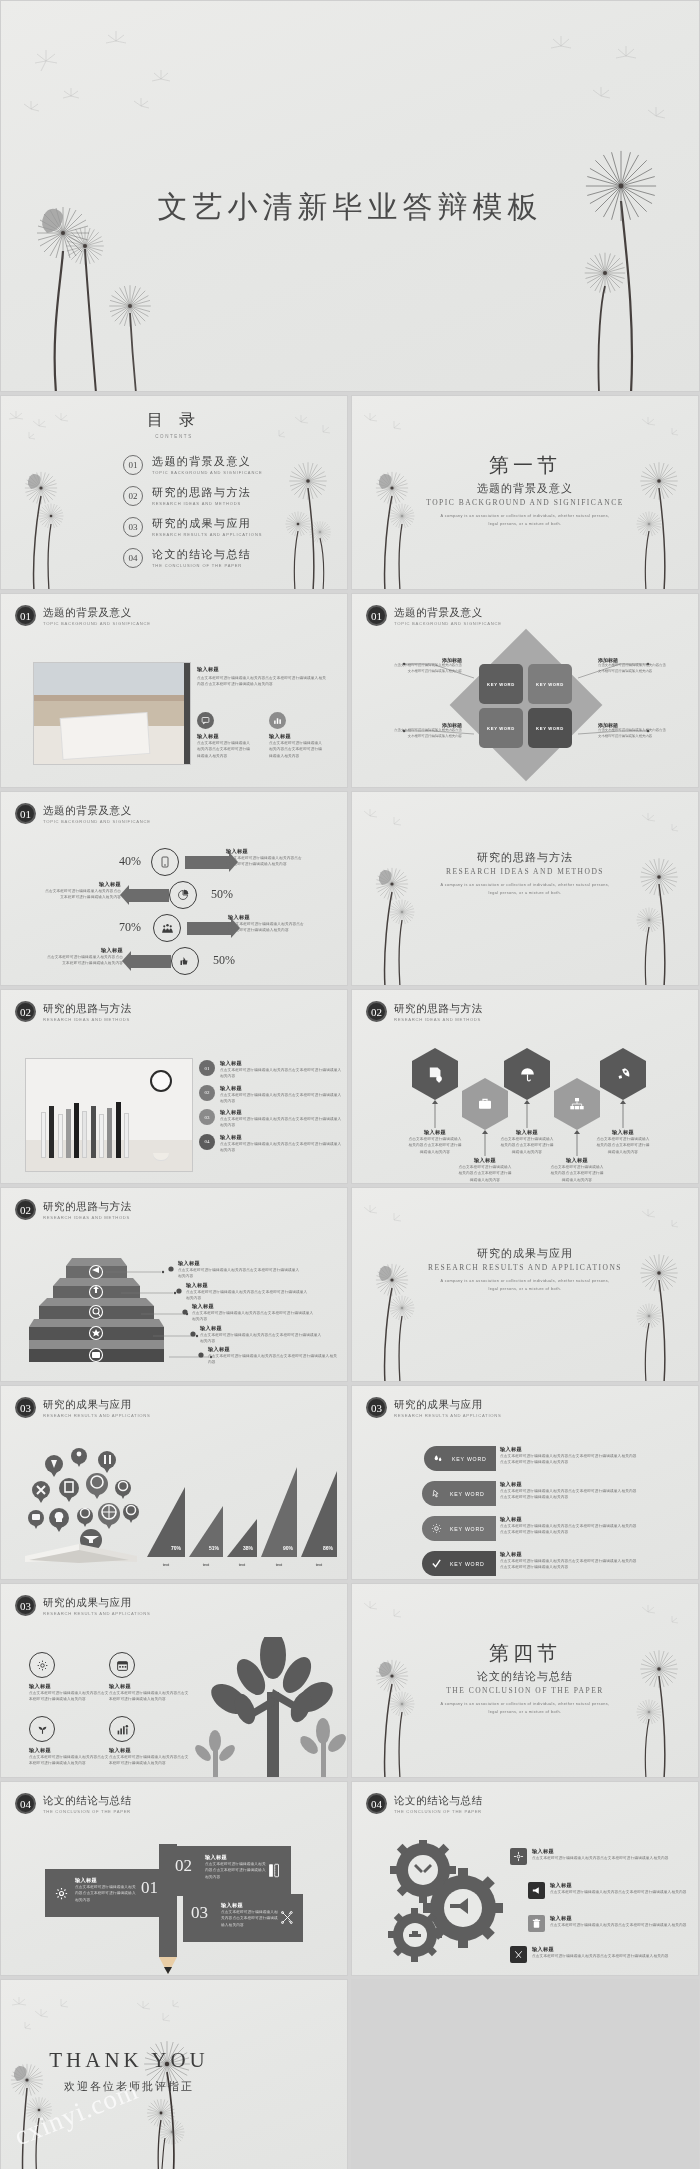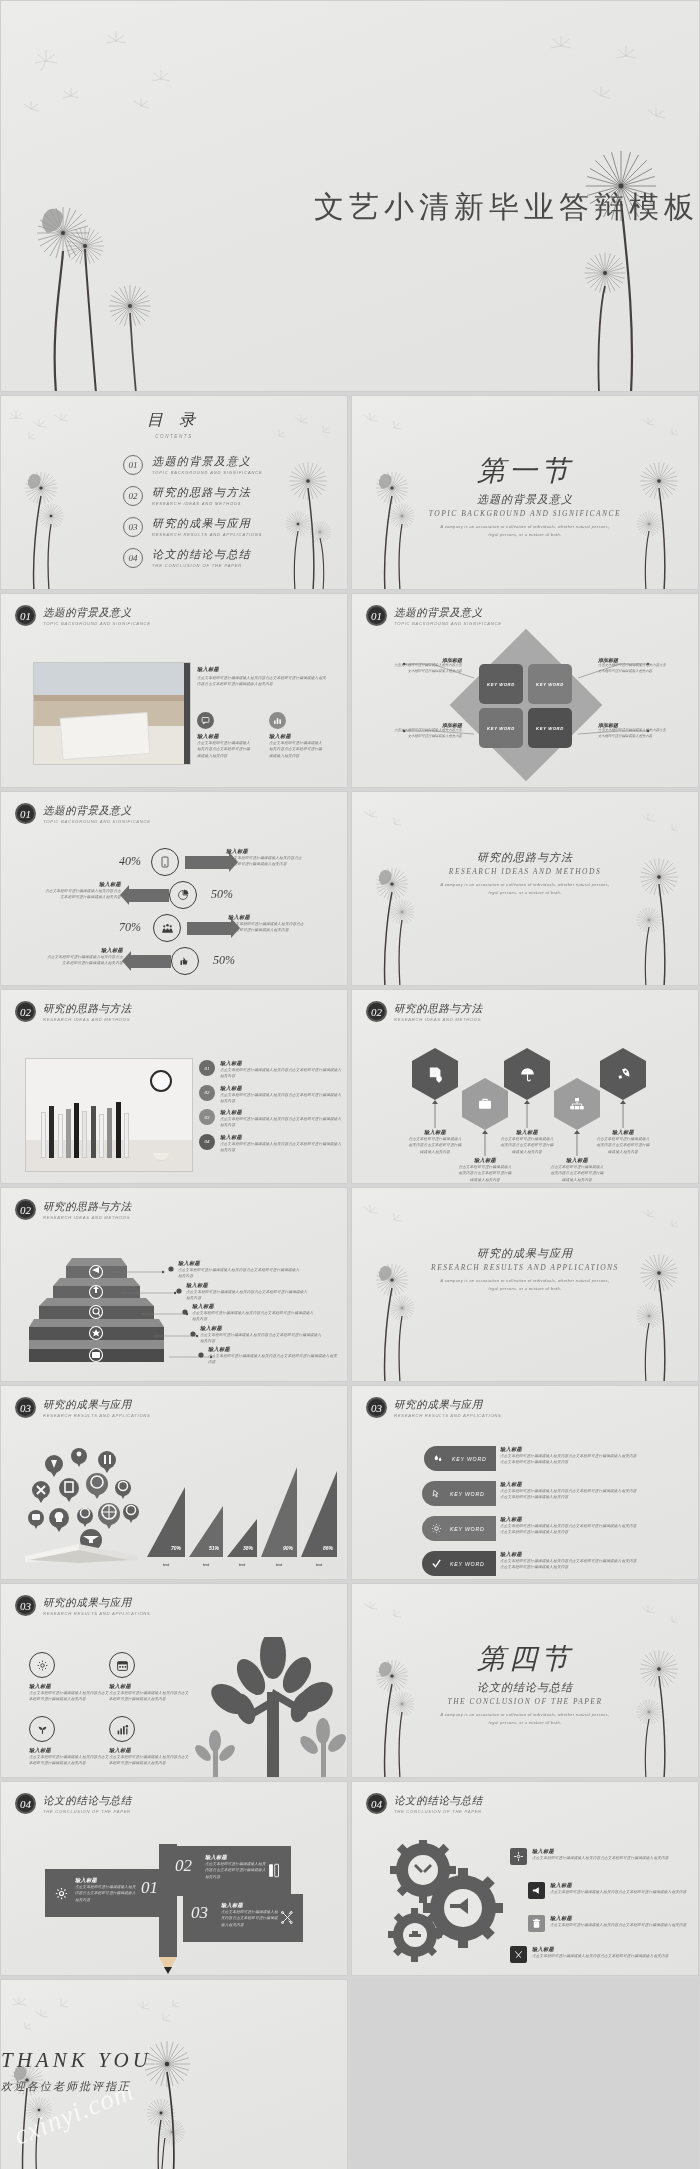--- a/index.html
+++ b/index.html
@@ -11,27 +11,27 @@
   }
   .sheet { width:700px; height:2169px; position:relative; background:#d5d5d5; }
 
   
   .slide{
     position:relative; overflow:hidden;
     background:#e8e9e7;
     background-image:linear-gradient(160deg,#ececea 0%,#e6e7e5 45%,#e2e3e1 100%);
     border:1px solid #cfcfcf;
   }
-  .row{ display:flex; gap:3px; margin-bottom:3px;font-style:italic; }
+  .row{ display:flex; gap:3px; margin-bottom:3px; }
   .row .slide{ width:348px; height:195px; }
 
   
   .cover{ width:700px; height:392px; margin-bottom:3px; }
   .cover .ctitle{
-    position:absolute; left:0; right:0; top:186px; text-align:right;
+    position:absolute; left:0; right:0; top:186px; text-align:center;
     font-family:"Liberation Serif", serif;
     font-size:30px; letter-spacing:5px; color:#4a4a4a; font-weight:400;
   }
   .cover .csub{
     position:absolute; left:0; right:0; top:255px; text-align:center;
     font-size:11.5px; letter-spacing:1.1px; color:#5c5c5c;
   }
   .cover .cmeta{
     position:absolute; left:0; right:0; top:300px;
     display:flex; justify-content:center; gap:96px;
@@ -44,21 +44,21 @@
     width:21px;height:21px;border-radius:50%;
     background:#2f2f2f; color:#fff; border:2px solid #5a5a5a;
     font-family:"Liberation Serif", serif; font-size:11px;
     display:flex;align-items:center;justify-content:center; flex:0 0 auto;
   }
   .phtx .zh{ font-family:"Liberation Serif", serif; font-size:10.5px; color:#3c3c3c; letter-spacing:.6px;}
   .phtx .en{ font-size:4.2px; color:#8a8a8a; letter-spacing:.7px; margin-top:1px;}
 
   
   .sec{ position:absolute; left:0; right:0; top:56px; text-align:center;}
-  .sec .n{ font-family:"Liberation Serif", serif; font-size:28px; color:#3f3f3f; letter-spacing:4px;}
+  .sec .n{ font-family:"Liberation Serif", serif; font-size:20px; color:#3f3f3f; letter-spacing:4px;}
   .sec .zh{ font-family:"Liberation Serif", serif; font-size:11px; color:#444; letter-spacing:1px; margin-top:2px;}
   .sec .en{ font-family:"Liberation Serif", serif; font-size:7.5px; color:#6b6b6b; letter-spacing:1.5px; margin-top:2px;}
   .sec .desc{ font-size:3.8px; color:#777; line-height:2.0; margin-top:6px; letter-spacing:.4px;}
 
   
   .toc-h{ position:absolute; left:0; right:0; top:14px; text-align:center;}
   .toc-h .zh{ font-family:"Liberation Serif", serif; font-size:16px; color:#3b3b3b; letter-spacing:6px;}
   .toc-h .en{ font-size:4.5px; color:#8a8a8a; letter-spacing:1.6px; margin-top:3px;}
   .toc-list{ position:absolute; left:122px; top:58px; }
   .toc-item{ display:flex; align-items:center; gap:9px; margin-bottom:10px;}
@@ -132,21 +132,21 @@
   
   .pill{ position:absolute; height:25px; border-radius:13px 0 0 13px; background:#6e6e6e;
          display:flex; align-items:center; color:#fff;}
   .pill .kw{ font-size:5.2px; letter-spacing:.8px; margin-left:6px;}
 
   
   .pbar{ position:absolute; background:#5f5f5f; color:#fff;}
   .pbig{ position:absolute; font-family:"Liberation Serif", serif; font-size:17px; color:#eee;}
 
   
-  .ty{ position:absolute; left:0; right:0; top:68px; }
+  .ty{ position:absolute; left:0; right:0; top:68px; text-align:center;}
   .ty .big{ font-family:"Liberation Serif", serif; font-size:21px; color:#3c3c3c; letter-spacing:4px;}
   .ty .sub{ font-family:"Liberation Serif", serif; font-size:11px; color:#444; letter-spacing:2px; margin-top:6px;}
   .wmk{ position:absolute; left:10px; top:118px; font-size:27px; color:rgba(255,255,255,.72);
         font-family:"Liberation Serif", serif; transform:rotate(-22deg); pointer-events:none; letter-spacing:1px;}
 
   
   .dand{ position:absolute; pointer-events:none; }
 </style>
 </head>
 <body>

